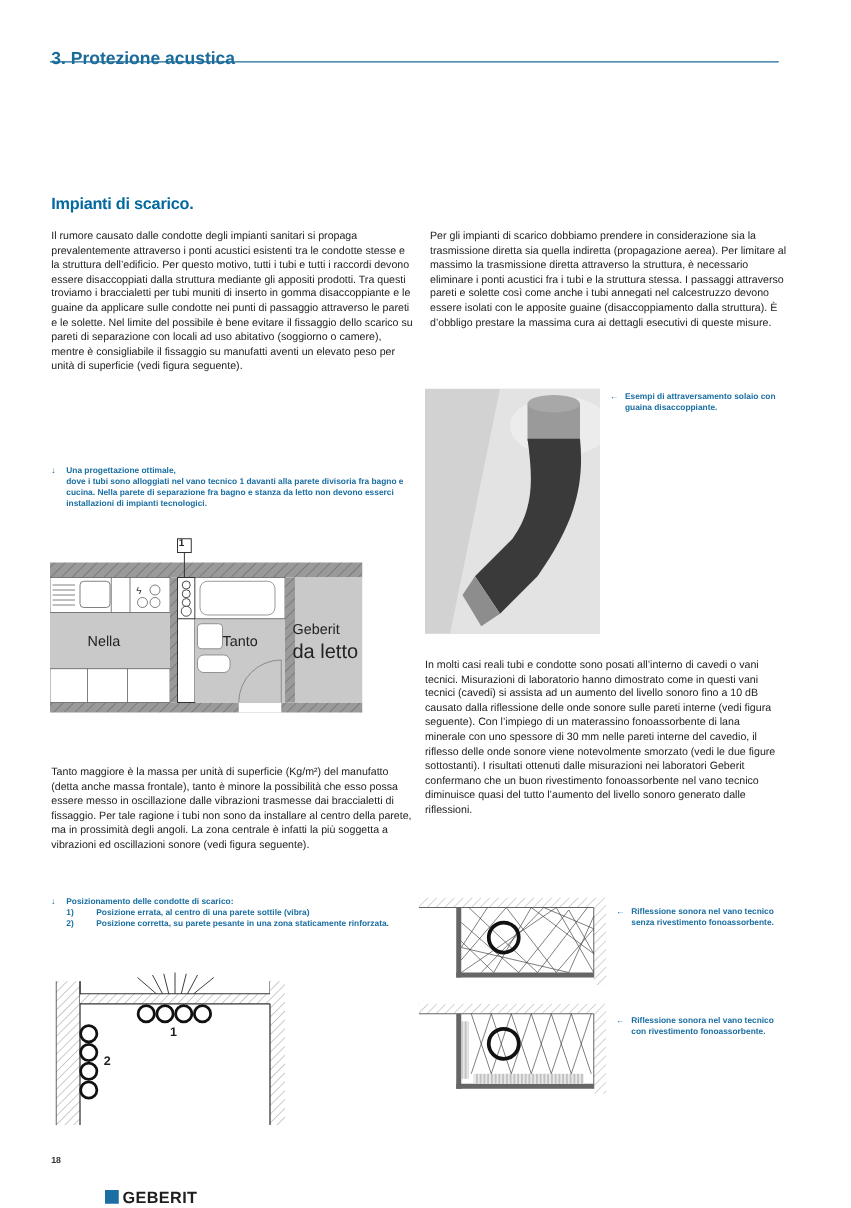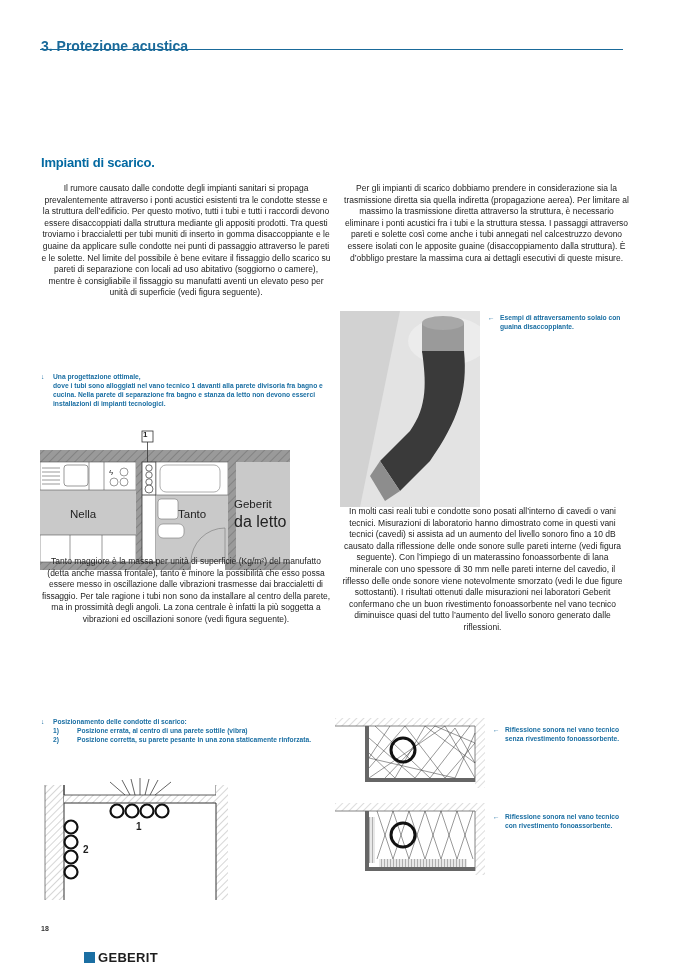--- a/index.html
+++ b/index.html
@@ -1,21 +1,21 @@
 <!DOCTYPE html>
 <html><head>
 <meta charset="utf-8">
 <style>
   html, body { margin: 0; padding: 0; background: #ffffff; }
   body { width: 681px; height: 966px; position: relative; overflow: hidden; font-family: "Liberation Sans", sans-serif; color: #1e1e1e; }
   .abs { position: absolute; }
   .section-title { left: 41px; top: 38px; font-size: 14px; font-weight: bold; color: #1a6a9a; }
   .section-rule { left: 40px; top: 49px; width: 583px; height: 1px; background: #1a6a9a; }
   .heading { left: 41px; top: 155px; font-size: 13px; font-weight: bold; color: #0369a1; letter-spacing: -0.2px; }
-  .body { font-size: 8.5px; line-height: 11.6px; color: #222; text-align: center; }
+  .body { font-size: 8.5px; line-height: 11.6px; color: #222; }
   .body p { margin: 0; }
   .caption { font-size: 6.7px; line-height: 9px; font-weight: bold; color: #1b6fa3; }
   .arrow { display: inline-block; width: 12px; }
   .cap-indent { padding-left: 12px; }
   .num-row { display: flex; }
   .num-row .n { width: 24px; padding-left: 12px; box-sizing: content-box; }
   .photo { left: 340px; top: 311px; width: 140px; height: 196px; background: #d8d8d8; overflow: hidden; }
   .footer-num { left: 41px; top: 925px; font-size: 7px; font-weight: bold; color: #333; }
   .logo { left: 84px; top: 920px; display: flex; align-items: center; margin-top: 30px; }
   .logo-square { width: 11px; height: 11px; background: #1b6fa3; margin-right: 3px; }
@@ -101,21 +101,21 @@
 
     <rect x="196" y="34" width="54" height="100" fill="#c9c9c9"></rect>
   </svg>
   <span class="abs" style="left:103px; top:2px; font-size:8px; font-weight:bold; color:#222;">1</span>
   <span class="abs" style="left:30px; top:80px; font-size:11.5px; color:#222;">Nella</span>
   <span class="abs" style="left:138px; top:80px; font-size:11.5px; color:#222;">Tanto</span>
   <span class="abs" style="left:194px; top:70px; font-size:11.5px; color:#222;">Geberit</span>
   <span class="abs" style="left:194px; top:85px; font-size:16px; color:#222;">da letto</span>
 </div>
 
-<div class="abs body" style="left:41px; top:556px; width:290px;">
+<div class="abs body" style="left:41px; top:612px; width:290px;">
   <p>Tanto maggiore è la massa per unità di superficie (Kg/m²) del manufatto (detta anche massa frontale), tanto è minore la possibilità che esso possa essere messo in oscillazione dalle vibrazioni trasmesse dai braccialetti di fissaggio. Per tale ragione i tubi non sono da installare al centro della parete, ma in prossimità degli angoli. La zona centrale è infatti la più soggetta a vibrazioni ed oscillazioni sonore (vedi figura seguente).</p>
 </div>
 
 <div class="abs photo">
   <svg width="140" height="196" viewBox="0 0 140 196">
     <rect width="140" height="196" fill="#e3e3e3"></rect>
     <path d="M0 0 L60 0 L20 196 L0 196 Z" fill="#d2d2d2"></path>
     <ellipse cx="108" cy="30" rx="40" ry="24" fill="#ececec"></ellipse>
     <rect x="82" y="12" width="42" height="30" fill="#9a9a9a"></rect>
     <ellipse cx="103" cy="12" rx="21" ry="7" fill="#a8a8a8"></ellipse>
@@ -124,21 +124,21 @@
   </svg>
 </div>
 
 <div class="abs caption" style="left:488px; top:313px; width:140px;">
   <div style="display:flex;">
       <span class="arrow">←</span>
       <span style="flex:1;">Esempi di attraversamento solaio con guaina disaccoppiante.</span>
     </div>
 </div>
 
-<div class="abs body" style="left:340px; top:506px; width:285px;">
+<div class="abs body" style="left:340px; top:526px; width:285px;">
   <p>In molti casi reali tubi e condotte sono posati all’interno di cavedi o vani tecnici. Misurazioni di laboratorio hanno dimostrato come in questi vani tecnici (cavedi) si assista ad un aumento del livello sonoro fino a 10 dB causato dalla riflessione delle onde sonore sulle pareti interne (vedi figura seguente). Con l’impiego di un materassino fonoassorbente di lana minerale con uno spessore di 30 mm nelle pareti interne del cavedio, il riflesso delle onde sonore viene notevolmente smorzato (vedi le due figure sottostanti). I risultati ottenuti dalle misurazioni nei laboratori Geberit confermano che un buon rivestimento fonoassorbente nel vano tecnico diminuisce quasi del tutto l’aumento del livello sonoro generato dalle riflessioni.</p>
 </div>
 
 <div class="abs caption" style="left:41px; top:717px; width:290px;">
   <div><span class="arrow">↓</span><span>Posizionamento delle condotte di scarico:</span></div>
   <div class="num-row">
       <span class="n">1)</span>
       <span style="flex:1;">Posizione errata, al centro di una parete sottile (vibra)</span>
     </div>
   <div class="num-row">

